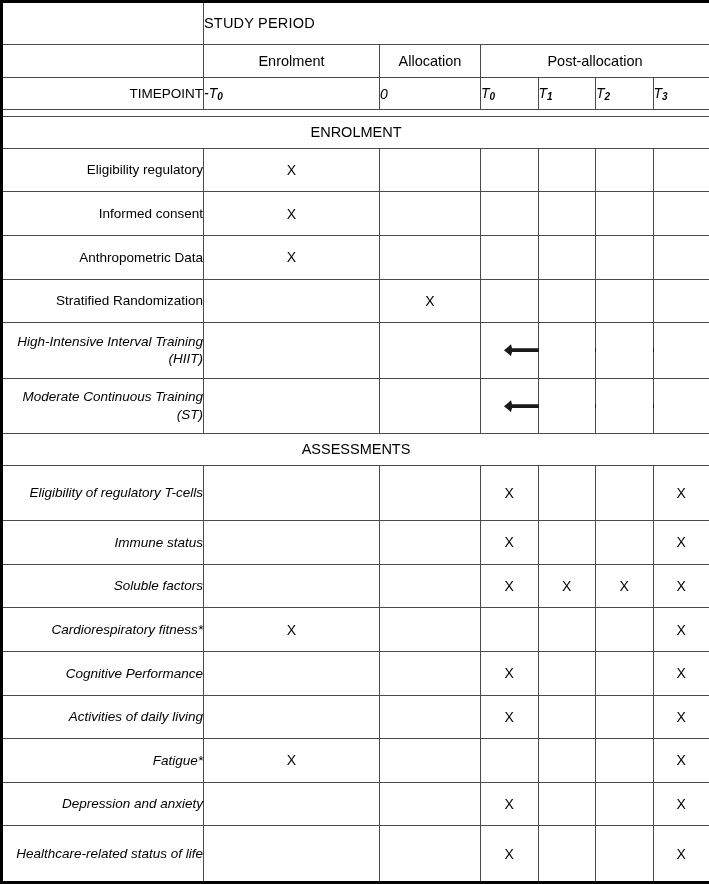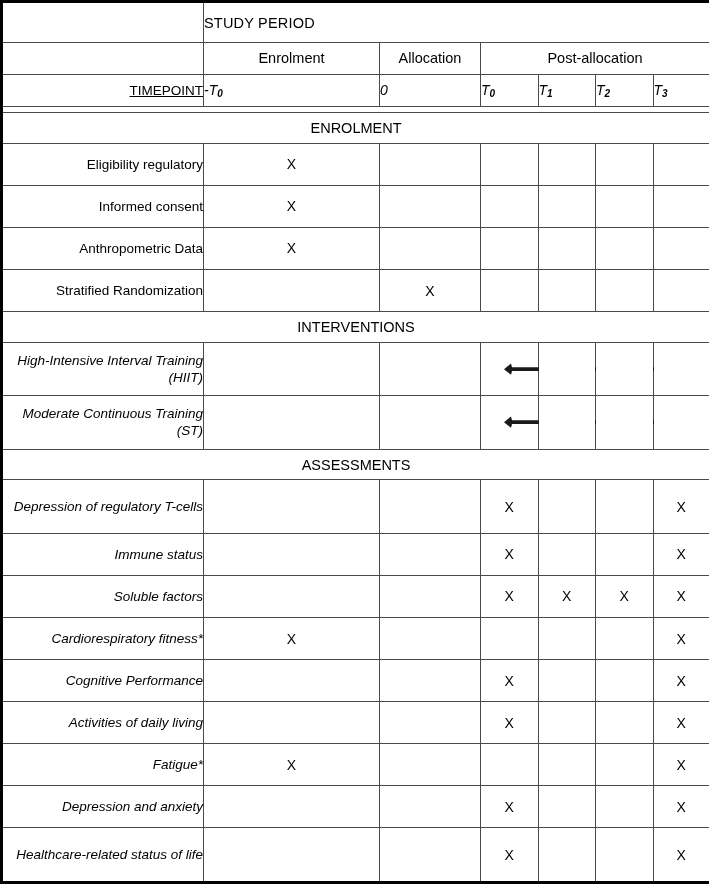--- a/index.html
+++ b/index.html
@@ -65,21 +65,20 @@
 
   .row-timepoint td, .row-timepoint th { background: #e4e4e4; }
   .tp-label {
     text-align: right;
     padding-right: 10px;
     font-weight: bold;
     font-size: 13.5px;
     height: 30px;
     border-left: none;
     border-top: 2px solid #000;
-    text-decoration: underline;
   }
   .tp-cell {
     text-align: left;
     font-weight: bold;
     font-style: italic;
     font-size: 14px;
     border-top: 2px solid #000;
     border-bottom: 2px solid #000;
   }
   .tp-cell.first { border-left: 3px solid #000; }
@@ -214,23 +213,20 @@
       </tr>
       <tr class="r-h40">
         <td class="lbl">Stratified Randomization</td>
         <td class="mark"></td>
         <td class="mark">X</td>
         <td class="mark"></td>
         <td class="mark"></td>
         <td class="mark"></td>
         <td class="mark last"></td>
       </tr>
-      <tr class="section-band">
-        <td colspan="7">INTERVENTIONS</td>
-      </tr>
       <tr class="r-h51">
         <td class="lbl italic">High-Intensive Interval Training (HIIT)</td>
         <td class="arrowcell"></td>
         <td class="arrowcell"></td>
         <td class="arrowcell">
           <svg class="arrow-layer" viewBox="0 0 230 51" preserveAspectRatio="none" width="230" height="51" style="width: 230px;">
             <line x1="30" x2="222" y1="25.5" y2="25.5" stroke="#1a1a1a" stroke-width="3.6"></line>
             <path d="M30,20 L23,25.5 L30,31 L31.5,25.5 Z" fill="#1a1a1a"></path>
             <path d="M222,20 L229,25.5 L222,31 L220.5,25.5 Z" fill="#1a1a1a"></path>
           </svg>
@@ -251,21 +247,21 @@
           </svg>
         </td>
         <td class="arrowcell"></td>
         <td class="arrowcell"></td>
         <td class="arrowcell last"></td>
       </tr>
       <tr class="section-band">
         <td colspan="7">ASSESSMENTS</td>
       </tr>
       <tr class="r-h51">
-        <td class="lbl italic">Depression of regulatory T-cells</td>
+        <td class="lbl italic">Eligibility of regulatory T-cells</td>
         <td class="mark"></td>
         <td class="mark"></td>
         <td class="mark">X</td>
         <td class="mark"></td>
         <td class="mark"></td>
         <td class="mark last">X</td>
       </tr>
       <tr class="r-h40">
         <td class="lbl italic">Immune status</td>
         <td class="mark"></td>

